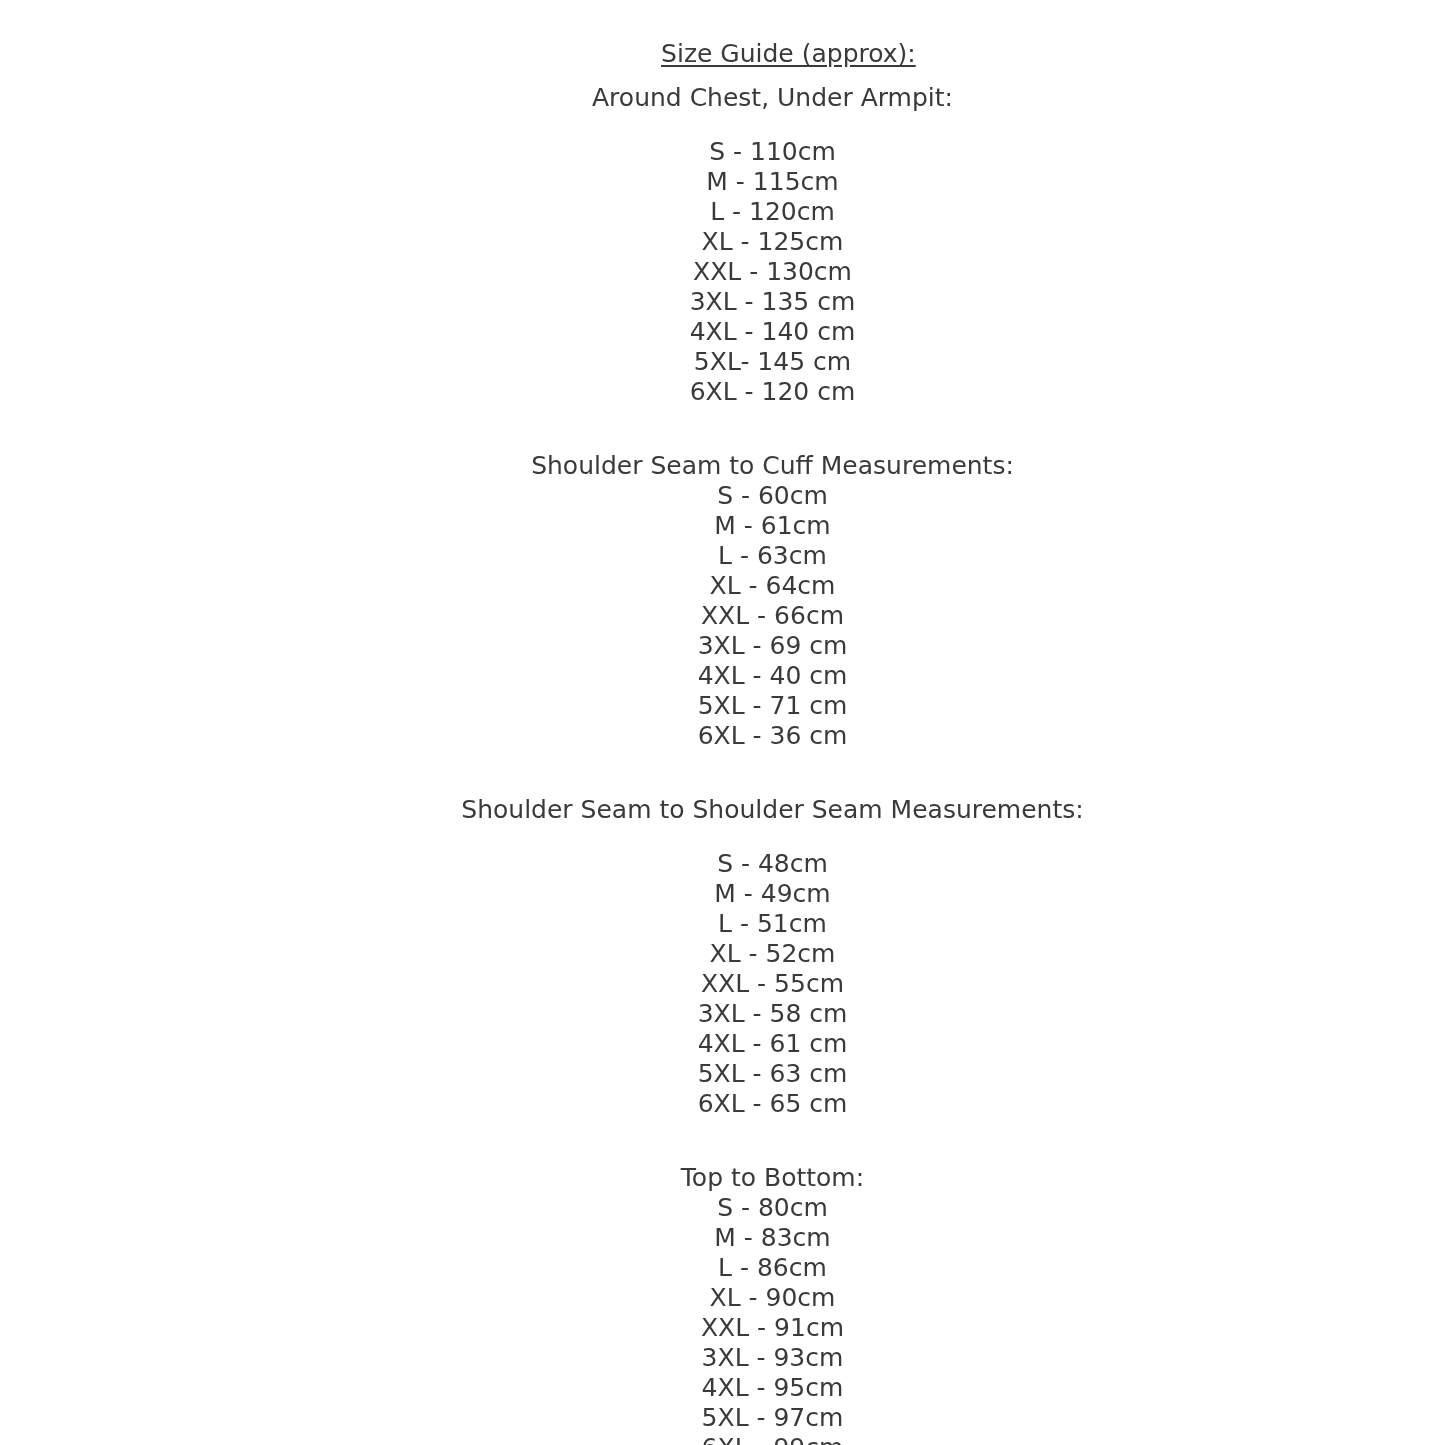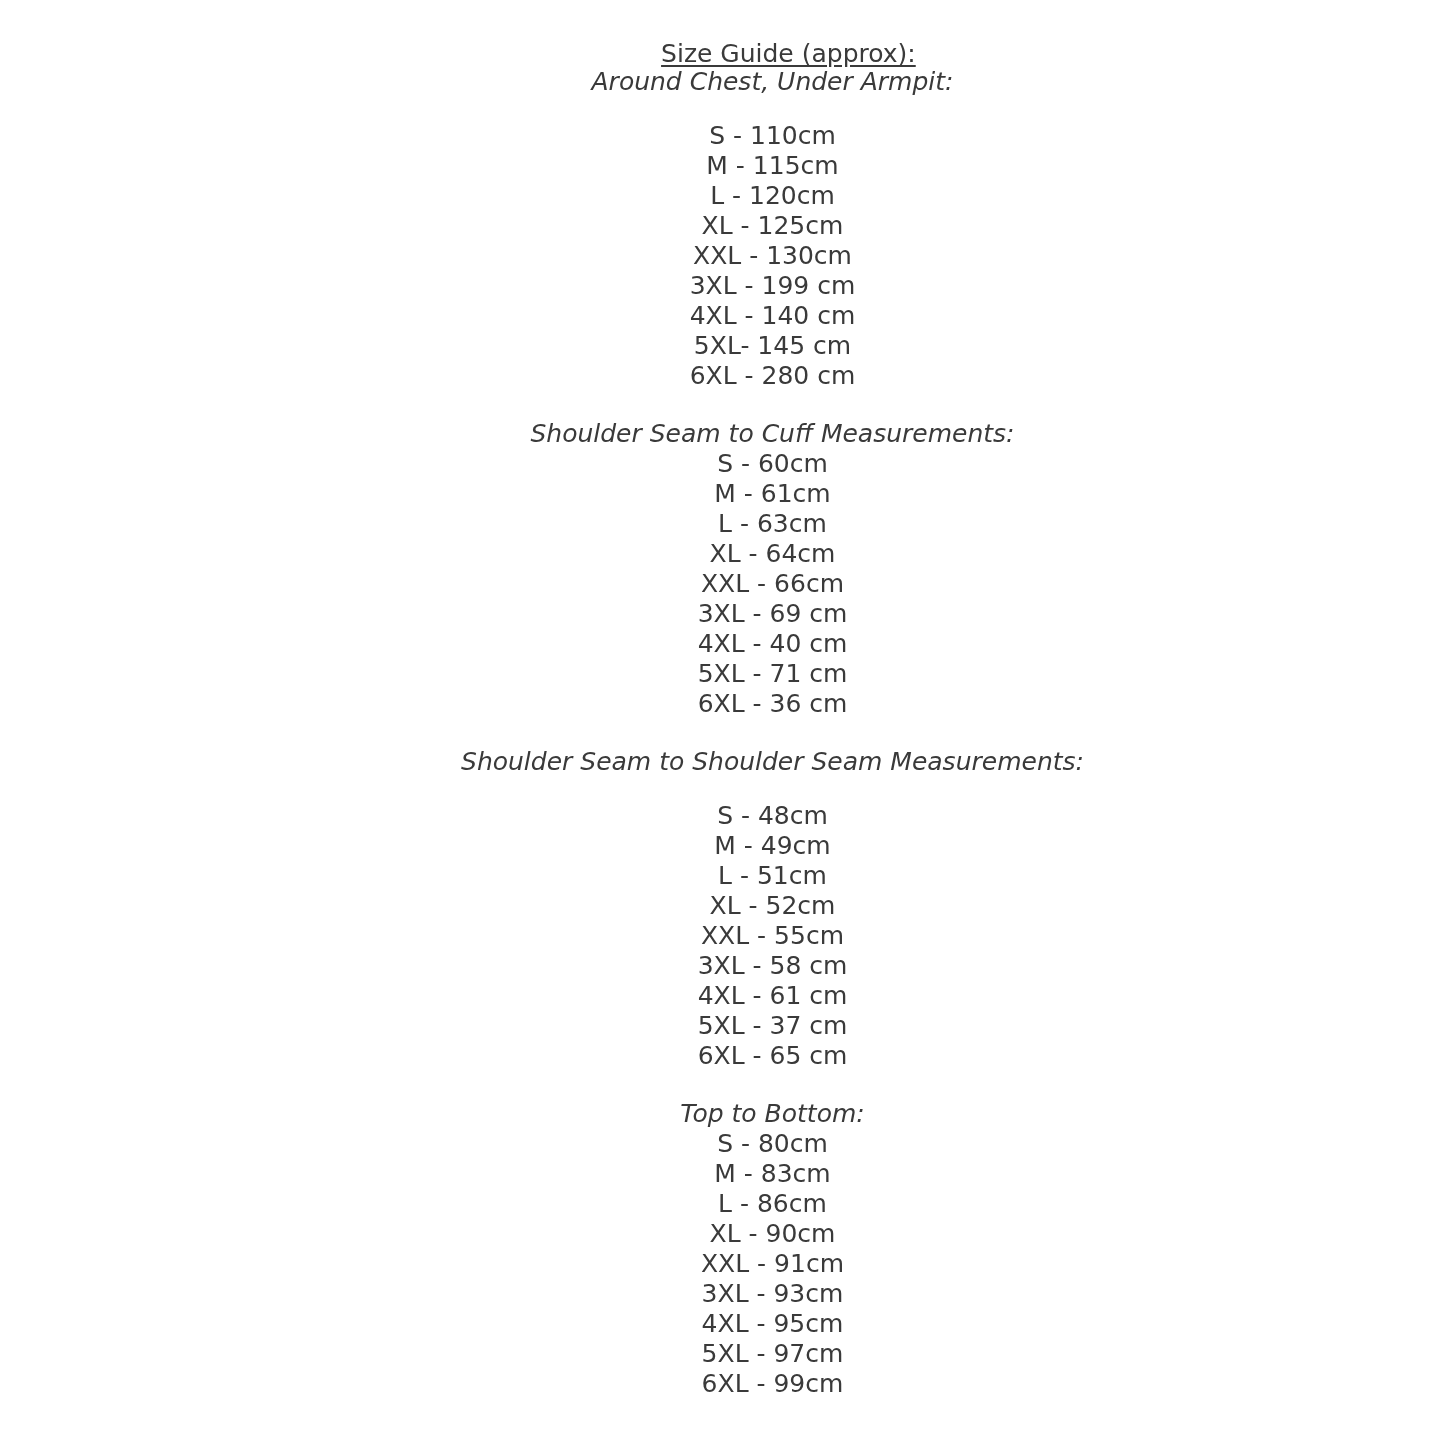--- a/index.html
+++ b/index.html
@@ -24,46 +24,45 @@
   }
   .line {
     height: 30px;
     white-space: pre; 
   }
   .title span {
     text-decoration: underline;
     text-underline-offset: 3px;
   }
   .heading {
-    margin-top: 28px;   
-    font-style: italic;
+    margin-top: 44px;   
   }
   .rows.gap-above {
     margin-top: 24px;   
   }
 </style>
 </head>
 <body style="background: rgb(255, 255, 255);">
 
 <div class="content" style="color: rgb(58, 58, 58);">
   <div class="line title">
     <span>Size Guide (approx):</span>
   </div>
   <div id="sections">
       <div class="line heading">Around Chest, Under Armpit:</div>
       <div class="rows gap-above">
         <div class="line">S - 110cm</div>
         <div class="line">M - 115cm</div>
         <div class="line">L - 120cm</div>
         <div class="line">XL - 125cm</div>
         <div class="line">XXL - 130cm</div>
-        <div class="line">3XL - 199 cm</div>
+        <div class="line">3XL - 135 cm</div>
         <div class="line">4XL - 140 cm</div>
         <div class="line">5XL- 145 cm</div>
-        <div class="line">6XL - 280 cm</div>
+        <div class="line">6XL - 120 cm</div>
       </div>
       <div class="line heading">Shoulder Seam to Cuff Measurements:</div>
       <div class="rows">
         <div class="line">S - 60cm</div>
         <div class="line">M - 61cm</div>
         <div class="line">L - 63cm</div>
         <div class="line">XL - 64cm</div>
         <div class="line">XXL - 66cm</div>
         <div class="line">3XL - 69 cm</div>
         <div class="line">4XL - 40 cm</div>
@@ -72,21 +71,21 @@
       </div>
       <div class="line heading">Shoulder Seam to Shoulder Seam Measurements:</div>
       <div class="rows gap-above">
         <div class="line">S - 48cm</div>
         <div class="line">M - 49cm</div>
         <div class="line">L - 51cm</div>
         <div class="line">XL - 52cm</div>
         <div class="line">XXL - 55cm</div>
         <div class="line">3XL - 58 cm</div>
         <div class="line">4XL - 61 cm</div>
-        <div class="line">5XL - 37 cm</div>
+        <div class="line">5XL - 63 cm</div>
         <div class="line">6XL - 65 cm</div>
       </div>
       <div class="line heading">Top to Bottom:</div>
       <div class="rows">
         <div class="line">S - 80cm</div>
         <div class="line">M - 83cm</div>
         <div class="line">L - 86cm</div>
         <div class="line">XL - 90cm</div>
         <div class="line">XXL - 91cm</div>
         <div class="line">3XL - 93cm</div>

